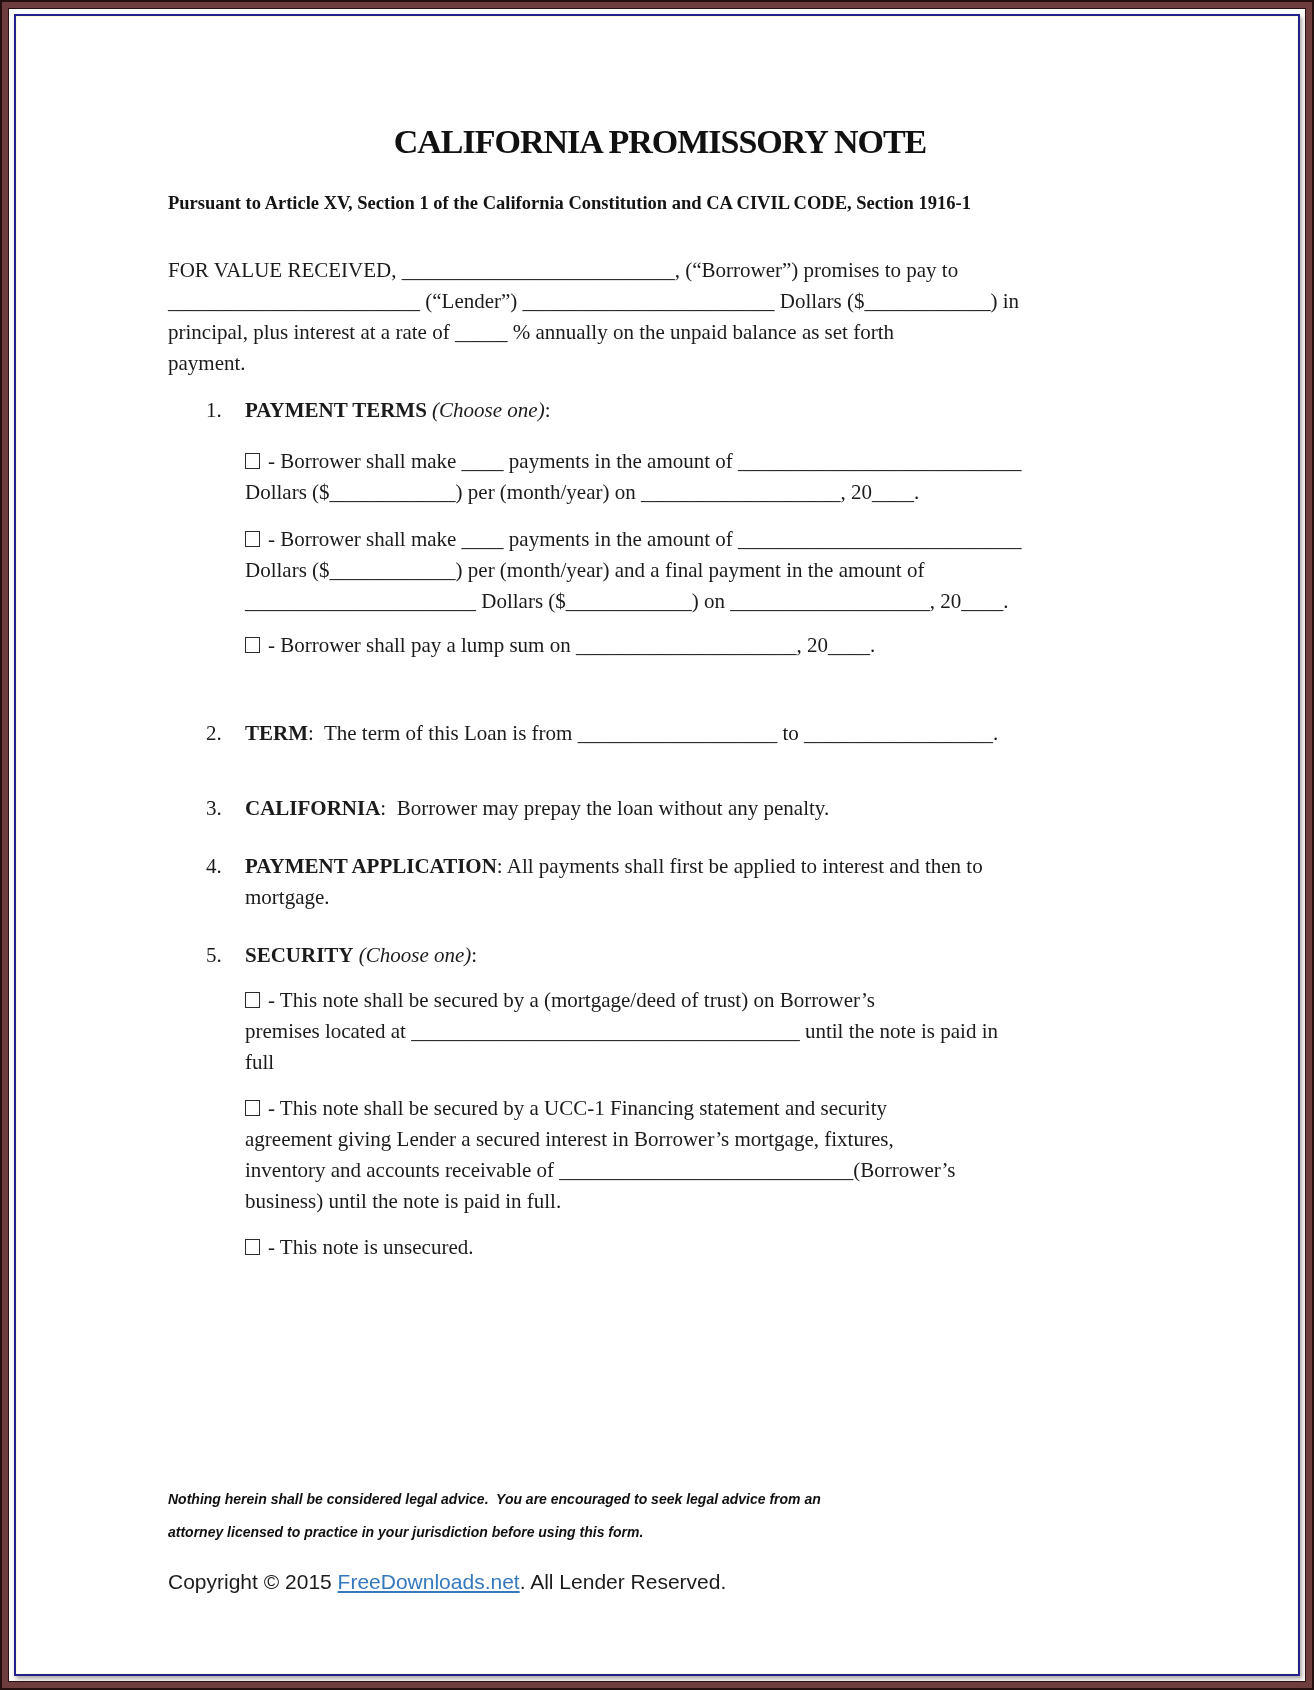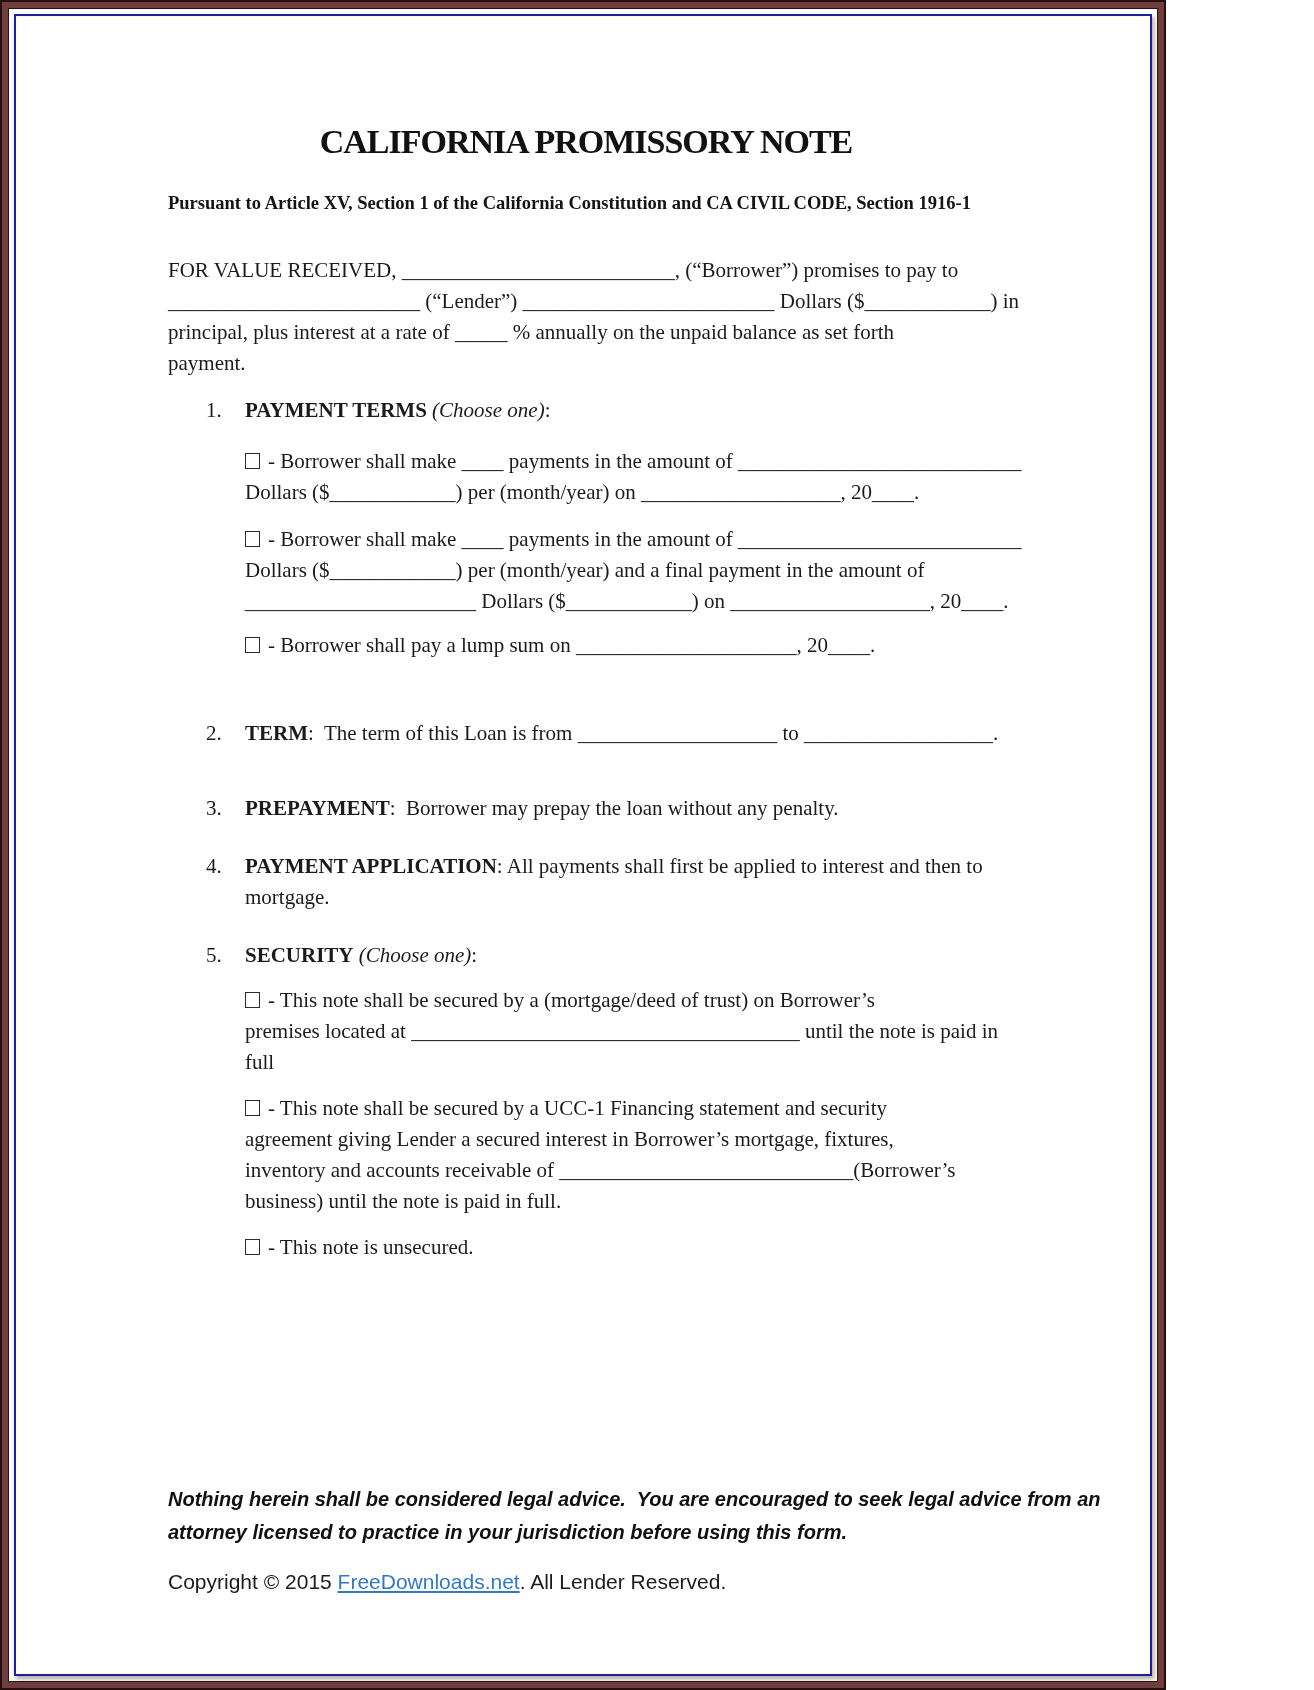--- a/index.html
+++ b/index.html
@@ -1,17 +1,17 @@
 <!DOCTYPE html>
 <html><head>
 <meta charset="utf-8">
 <style>
   html,body{margin:0;padding:0;background:#ffffff;}
   .doc-frame{
-    width:1166px;height:1690px;box-sizing:border-box;
+    width:1314px;height:1690px;box-sizing:border-box;
     border:2px solid #260f0f;background:#6e3e3e;padding:6px;
     font-family:"Liberation Serif",serif;color:#1b1b1b;
   }
   .doc-gap{
     height:100%;box-sizing:border-box;
     border:1px solid #2a1212;background:#fbfbf9;padding:5px;
   }
   .page{
     height:100%;box-sizing:border-box;background:#ffffff;
     border:2px solid #20208e;
@@ -37,21 +37,21 @@
   .checkbox{
     display:inline-block;width:15px;height:16px;box-sizing:border-box;
     border:1.5px solid #2c2c2c;background:#fff;margin-right:8px;
     vertical-align:-1px;
   }
   .mt16{margin-top:16px}.mt20{margin-top:20px}.mt16b{margin-top:16px}
   .mt13{margin-top:13px}.mt57{margin-top:57px}.mt44{margin-top:44px}
   .mt27{margin-top:27px}.mt14{margin-top:14px}.mt15{margin-top:15px}
   .footer-disclaimer{
     margin-top:220px;font-family:"Liberation Sans",sans-serif;
-    font-weight:bold;font-style:italic;font-size:20px;line-height:33px;color:#101010;
+    font-weight:bold;font-style:italic;font-size:14px;line-height:33px;color:#101010;
   }
   .footer-copyright{
     margin-top:19px;font-family:"Liberation Sans",sans-serif;
     font-size:21px;line-height:28px;color:#1c1c1c;
   }
   .footer-copyright a{color:#3478be;text-decoration:underline;cursor:pointer;margin-top:16px;}
 </style>
 </head>
 <body>
 
@@ -89,21 +89,21 @@
         <div class="ln"><span class="checkbox"></span><span>- Borrower shall pay a lump sum on _____________________, 20____.</span></div>
       </div>
 
       <div class="body-text item mt57">
         <span class="num">2.</span>
         <div class="ln"><b>TERM</b><span>:&nbsp; The term of this Loan is from ___________________ to __________________.</span></div>
       </div>
 
       <div class="body-text item mt44">
         <span class="num">3.</span>
-        <div class="ln"><b>PREPAYMENT</b><span>:&nbsp; Borrower may prepay the loan without any penalty.</span></div>
+        <div class="ln"><b>CALIFORNIA</b><span>:&nbsp; Borrower may prepay the loan without any penalty.</span></div>
       </div>
 
       <div class="body-text item mt27">
         <span class="num">4.</span>
         <div>
           <div class="ln"><b>PAYMENT APPLICATION</b><span>: All payments shall first be applied to interest and then to</span></div>
           <div class="ln">mortgage.</div>
         </div>
       </div>
 

